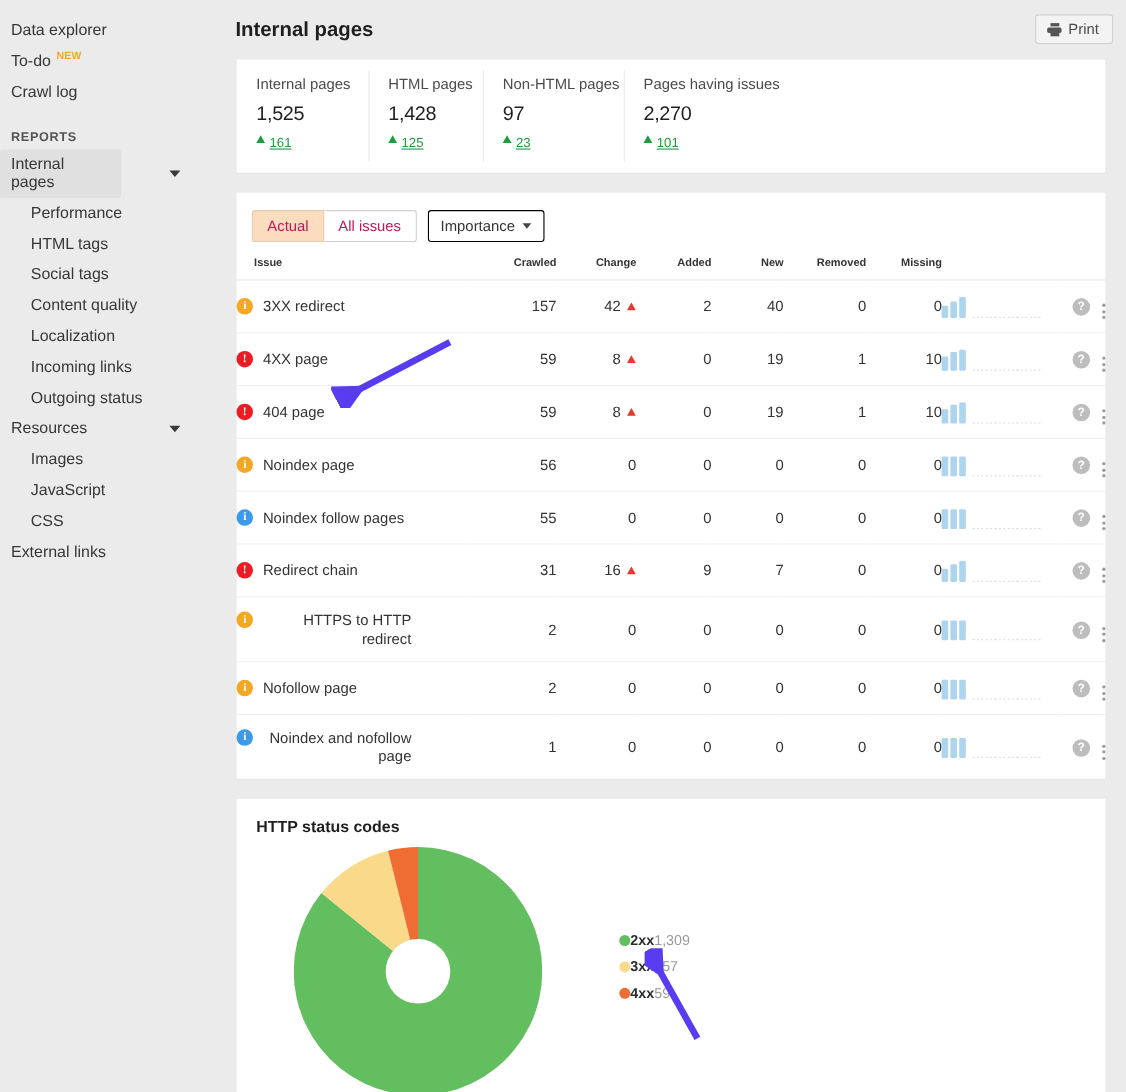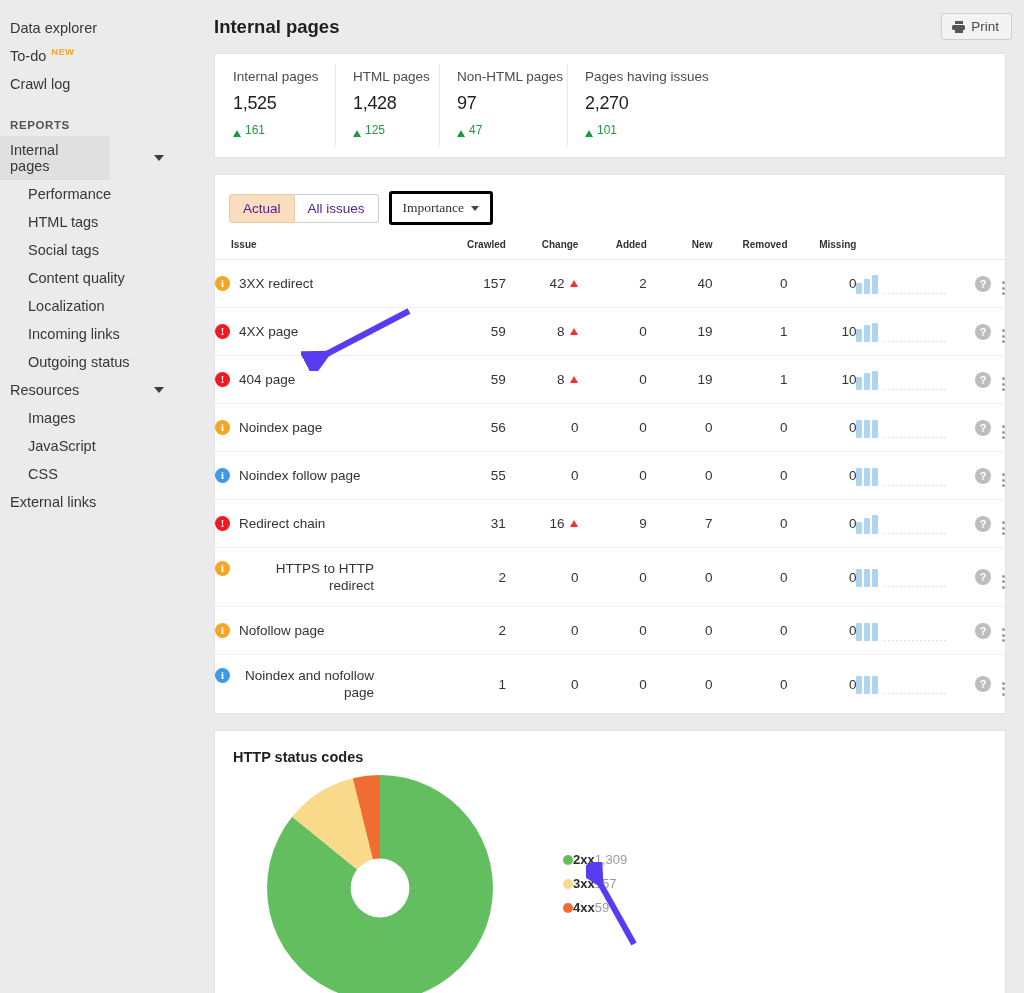--- a/index.html
+++ b/index.html
@@ -95,42 +95,42 @@
     padding: 15px 0 0 18px;
     position: relative;
     display: flex; flex-direction: column;
   }
   .stat + .stat:before {
     content: ""; position: absolute; left: 0; top: 10px; bottom: 10px;
     width: 1px; background: #e8e8e8;
   }
   .stat-label { font-size: 13.5px; color: #4b4b4b; line-height: 16px; }
   .stat-value { font-size: 18px; color: #1f1f1f; line-height: 34px; margin-top: 1px; letter-spacing: -.3px; }
-  .stat-delta { font-size: 12px; color: #1f9a3f; display: flex; align-items: flex-end; gap: 4px; margin-top: 3px; }
+  .stat-delta { font-size: 12px; color: #1f9a3f; display: flex; align-items: flex-start; gap: 4px; margin-top: 3px; text-decoration: underline; }
   .tri-up {
     width: 0; height: 0;
     border-left: 4.5px solid transparent;
     border-right: 4.5px solid transparent;
     border-bottom: 7px solid #1f9a3f;
   }
   .tri-up.red { border-bottom-color: #e8392e; }
 
   
   .filters { display: flex; align-items: center; gap: 10px; padding: 16px 0 14px 14px; }
   .seg { display: flex; }
   .seg button {
-    font-family: inherit; font-size: 13.5px; color: #4c1d95;
+    font-family: inherit; font-size: 13.5px; color: #be185d;
     background: #fff; border: 1px solid #cfcfcf;
     padding: 6px 13px; cursor: pointer;
   }
   .seg button:first-child { border-radius: 3px 0 0 3px; background: #fadcbe; border-color: #e8cbad; }
   .seg button:last-child { border-radius: 0 3px 3px 0; border-left: none; }
   .drop {
-    font-family: Liberation Serif, serif; font-size: 13.5px; color: #333;
-    background: #fff; border: 3px solid #000000; border-radius: 3px;
+    font-family: Liberation Sans, sans-serif; font-size: 13.5px; color: #333;
+    background: #fff; border: 1px solid #000000; border-radius: 3px;
     padding: 6px 11px; cursor: pointer;
     display: flex; align-items: center; gap: 7px;
   }
   .drop .caret-d {
     width: 0; height: 0;
     border-left: 4.5px solid transparent;
     border-right: 4.5px solid transparent;
     border-top: 5.5px solid #444;
   }
 
@@ -289,21 +289,21 @@
             <div class="stat-delta">
               <span class="tri-up"></span>
               <span>125</span>
             </div>
           </div>
           <div class="stat" style="width: 128px;">
             <div class="stat-label">Non-HTML pages</div>
             <div class="stat-value">97</div>
             <div class="stat-delta">
               <span class="tri-up"></span>
-              <span>47</span>
+              <span>23</span>
             </div>
           </div>
           <div class="stat" style="width: 160px;">
             <div class="stat-label">Pages having issues</div>
             <div class="stat-value">2,270</div>
             <div class="stat-delta">
               <span class="tri-up"></span>
               <span>101</span>
             </div>
           </div>
@@ -456,21 +456,21 @@
               <td style="text-align:center"><span class="kebab">
                   <s></s>
                   <s></s>
                   <s></s>
                 </span></td>
             </tr>
             <tr>
               <td class="c-issue">
                 <span class="issue-cell">
                   <span class="ico info">i</span>
-                  <span class="issue-name">Noindex follow page</span>
+                  <span class="issue-name">Noindex follow pages</span>
                 </span>
               </td>
               <td class="">55</td>
               <td class="muted">0</td>
               <td class="muted">0</td>
               <td class="muted">0</td>
               <td class="muted">0</td>
               <td class="muted">0</td>
               <td>
                 <span class="spark">

